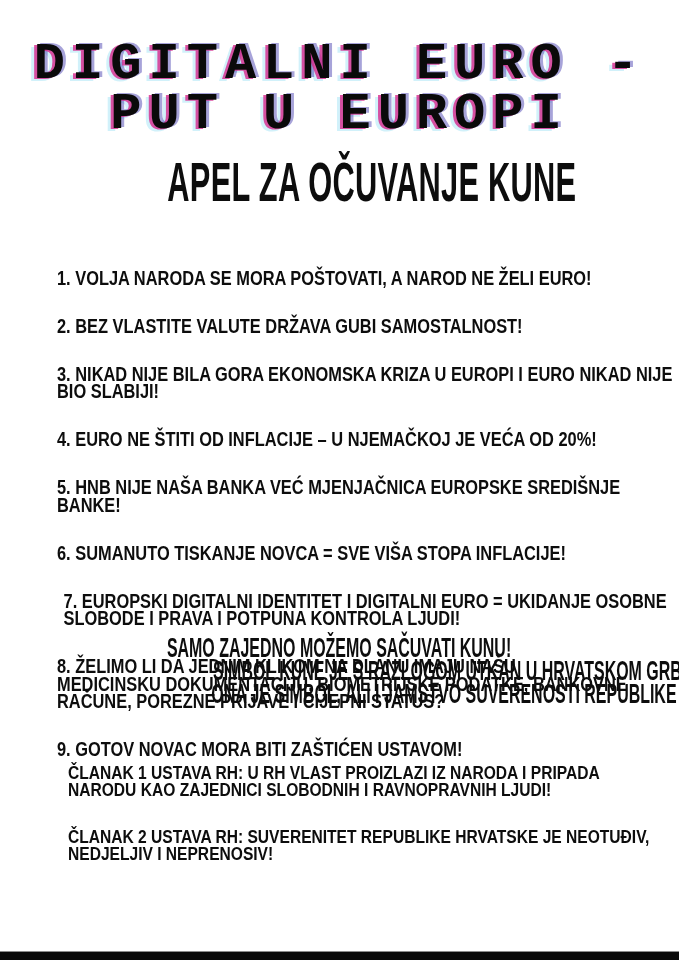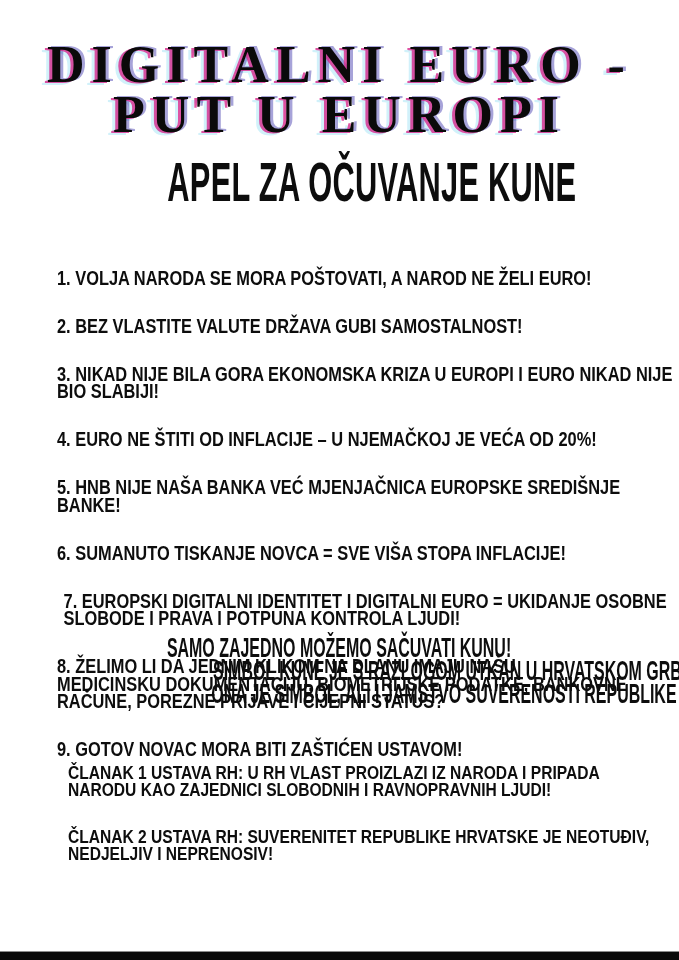--- a/index.html
+++ b/index.html
@@ -11,21 +11,21 @@
     overflow: hidden;
     font-family: "Liberation Sans", sans-serif;
     color: #0d0d0d;
   }
 
   
   .title-block {
     position: absolute;
     top: 40px; left: 0; width: 100%;
     text-align: center;
-    font-family: Liberation Serif, serif;
+    font-family: Liberation Mono, monospace;
     font-weight: bold;
     font-size: 52px;
     line-height: 50px;
     letter-spacing: 7px;
     color: #0a0a0a;
     text-shadow:
       -3px 1px 0 rgba(214, 40, 140, 0.80),
        3px -1px 0 rgba(60, 50, 170, 0.45),
       -6px 3px 0 rgba(0, 180, 230, 0.18);
   }

